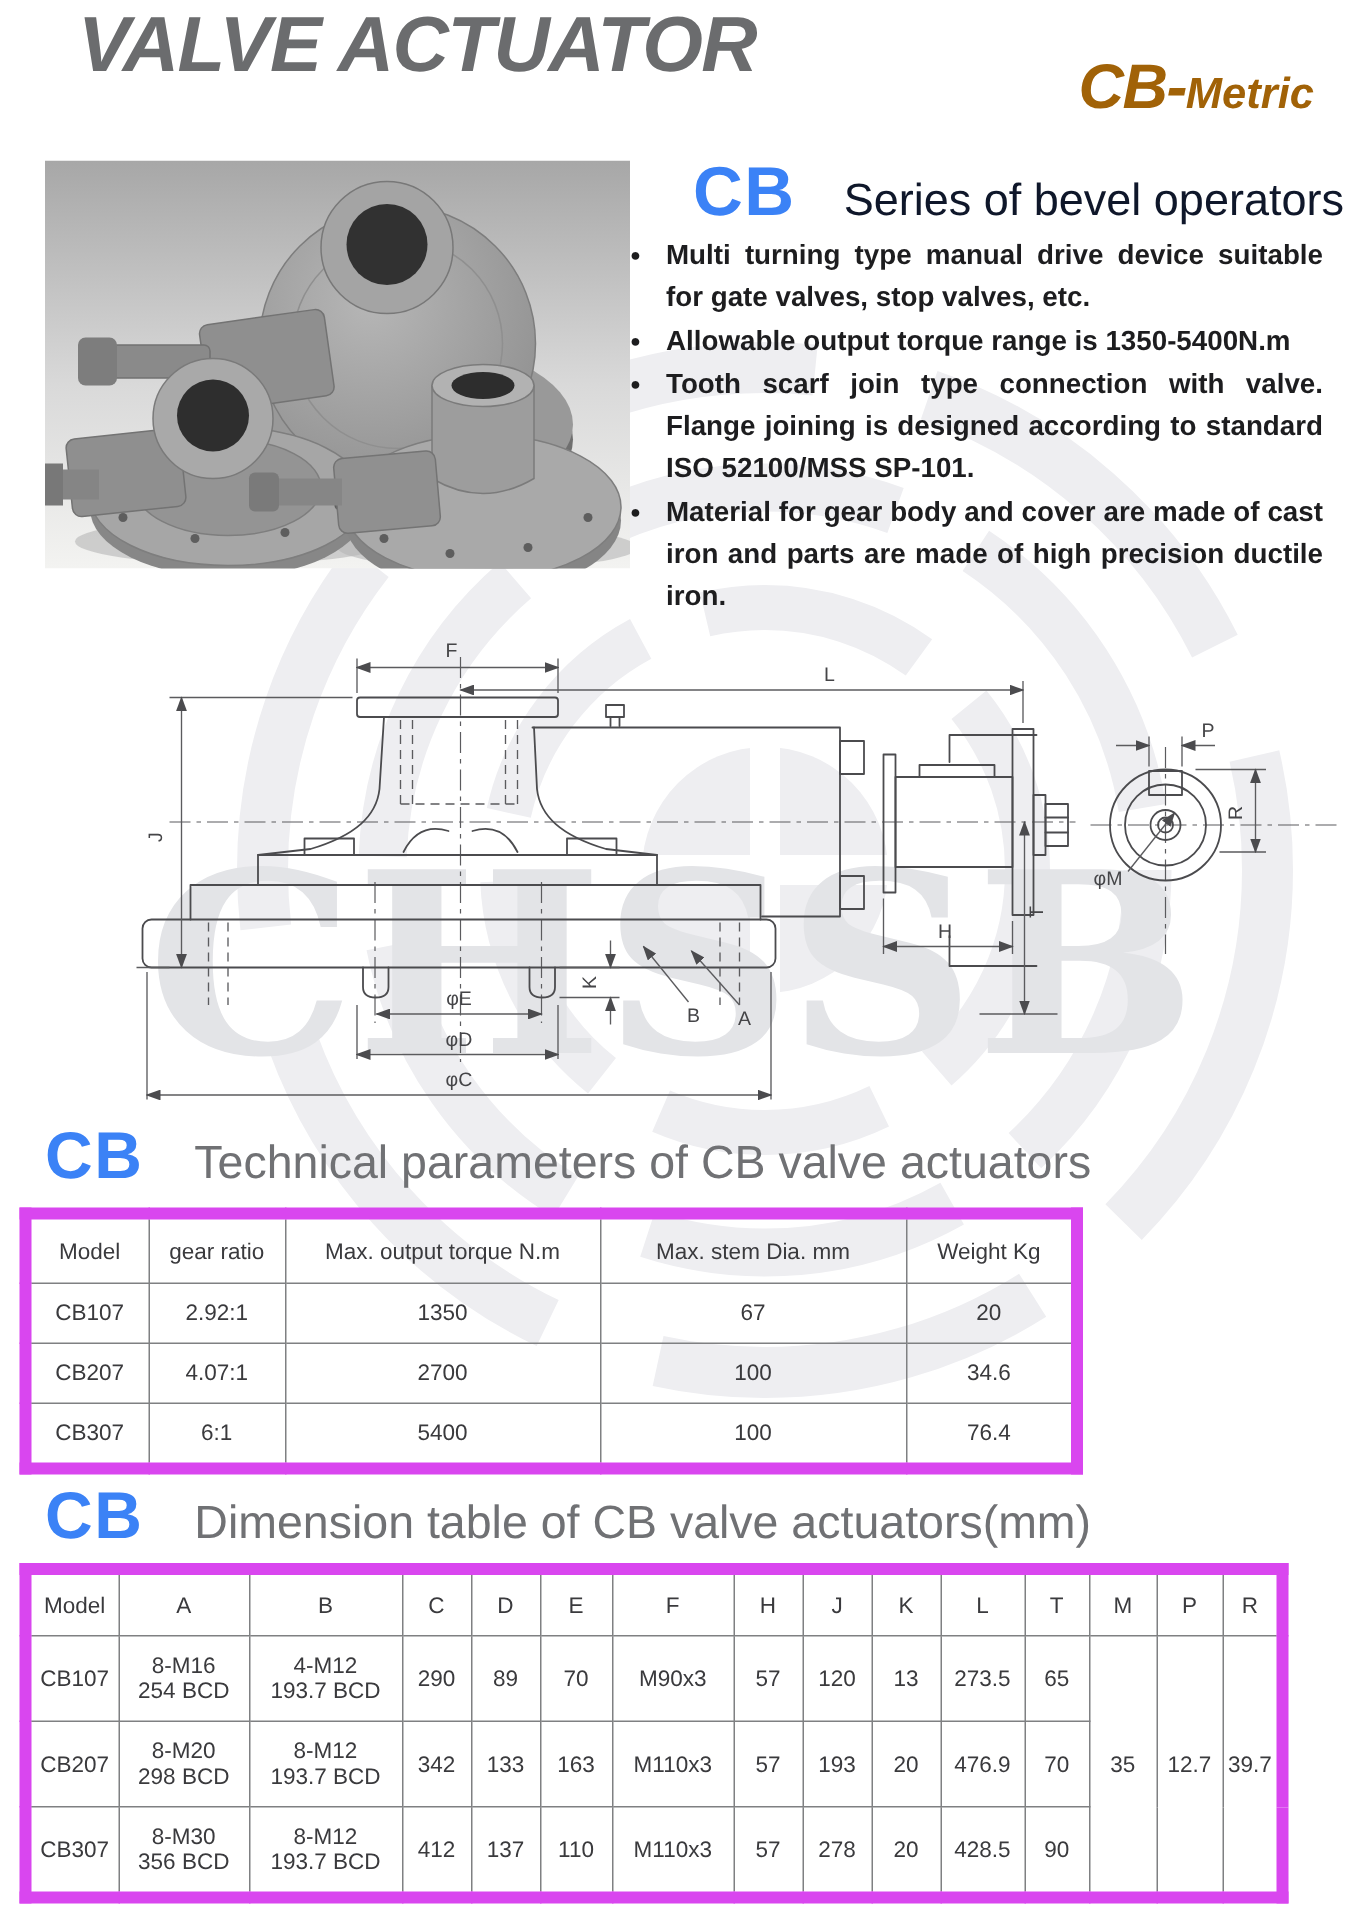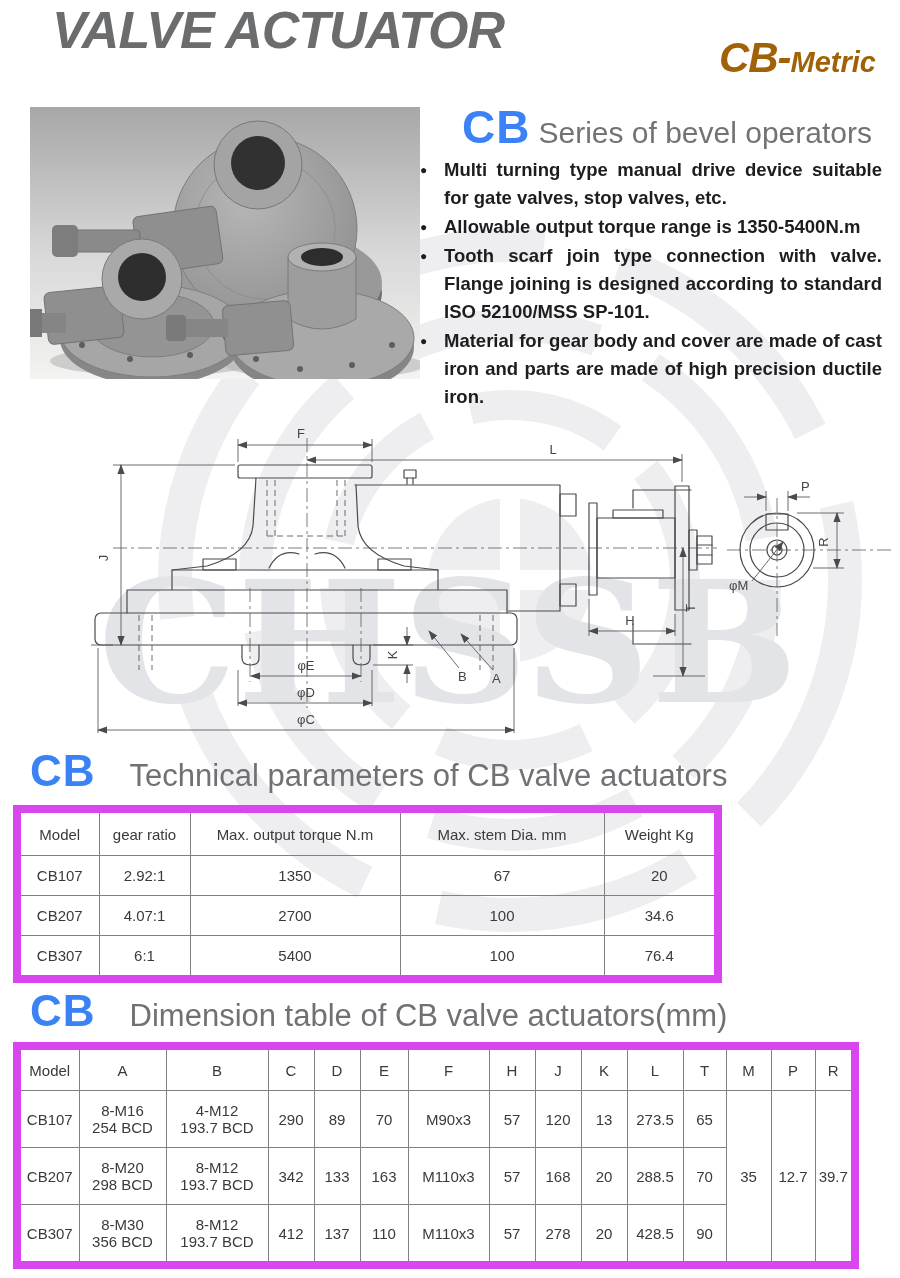--- a/index.html
+++ b/index.html
@@ -17,21 +17,21 @@
 
   
   #watermark{left:0;top:150px;z-index:0;}
   .wm-text{font-family:"DejaVu Serif",serif;font-weight:bold;fill:#e3e4e7;}
 
   .fg{z-index:1;}
 
   
   .series-head{left:462px;top:100px;display:flex;align-items:baseline;white-space:nowrap;}
   .cb-prefix{font-size:46px;font-weight:bold;color:#3b82f6;letter-spacing:1px;}
-  .series-rest{font-size:30px;color:#737373;margin-left:8px;}
+  .series-rest{font-size:30px;color:#0f172a;margin-left:32px;}
   #bullet-list{left:420px;top:156px;width:462px;margin:0;padding:0;list-style:none;}
   #bullet-list li{display:flex;margin:0 0 1px 0;}
   .dot{width:24px;flex:0 0 24px;font-size:12px;line-height:28px;color:#1d1d1f;}
   .btx{flex:1;font-size:18.5px;line-height:28px;font-weight:bold;color:#1d1d1f;
        text-align:justify;}
 
   
   .sec-head{display:flex;align-items:baseline;white-space:nowrap;}
   .sec-head .cb-prefix{font-size:44px;}
   .sec-rest{font-size:31px;color:#707174;margin-left:34px;}
@@ -380,23 +380,23 @@
         <td>CB207</td>
         <td>8-M20
 298 BCD</td>
         <td>8-M12
 193.7 BCD</td>
         <td>342</td>
         <td>133</td>
         <td>163</td>
         <td>M110x3</td>
         <td>57</td>
-        <td>168</td>
+        <td>193</td>
         <td>20</td>
-        <td>288.5</td>
+        <td>476.9</td>
         <td>70</td>
       </tr>
       <tr>
         <td>CB307</td>
         <td>8-M30
 356 BCD</td>
         <td>8-M12
 193.7 BCD</td>
         <td>412</td>
         <td>137</td>

